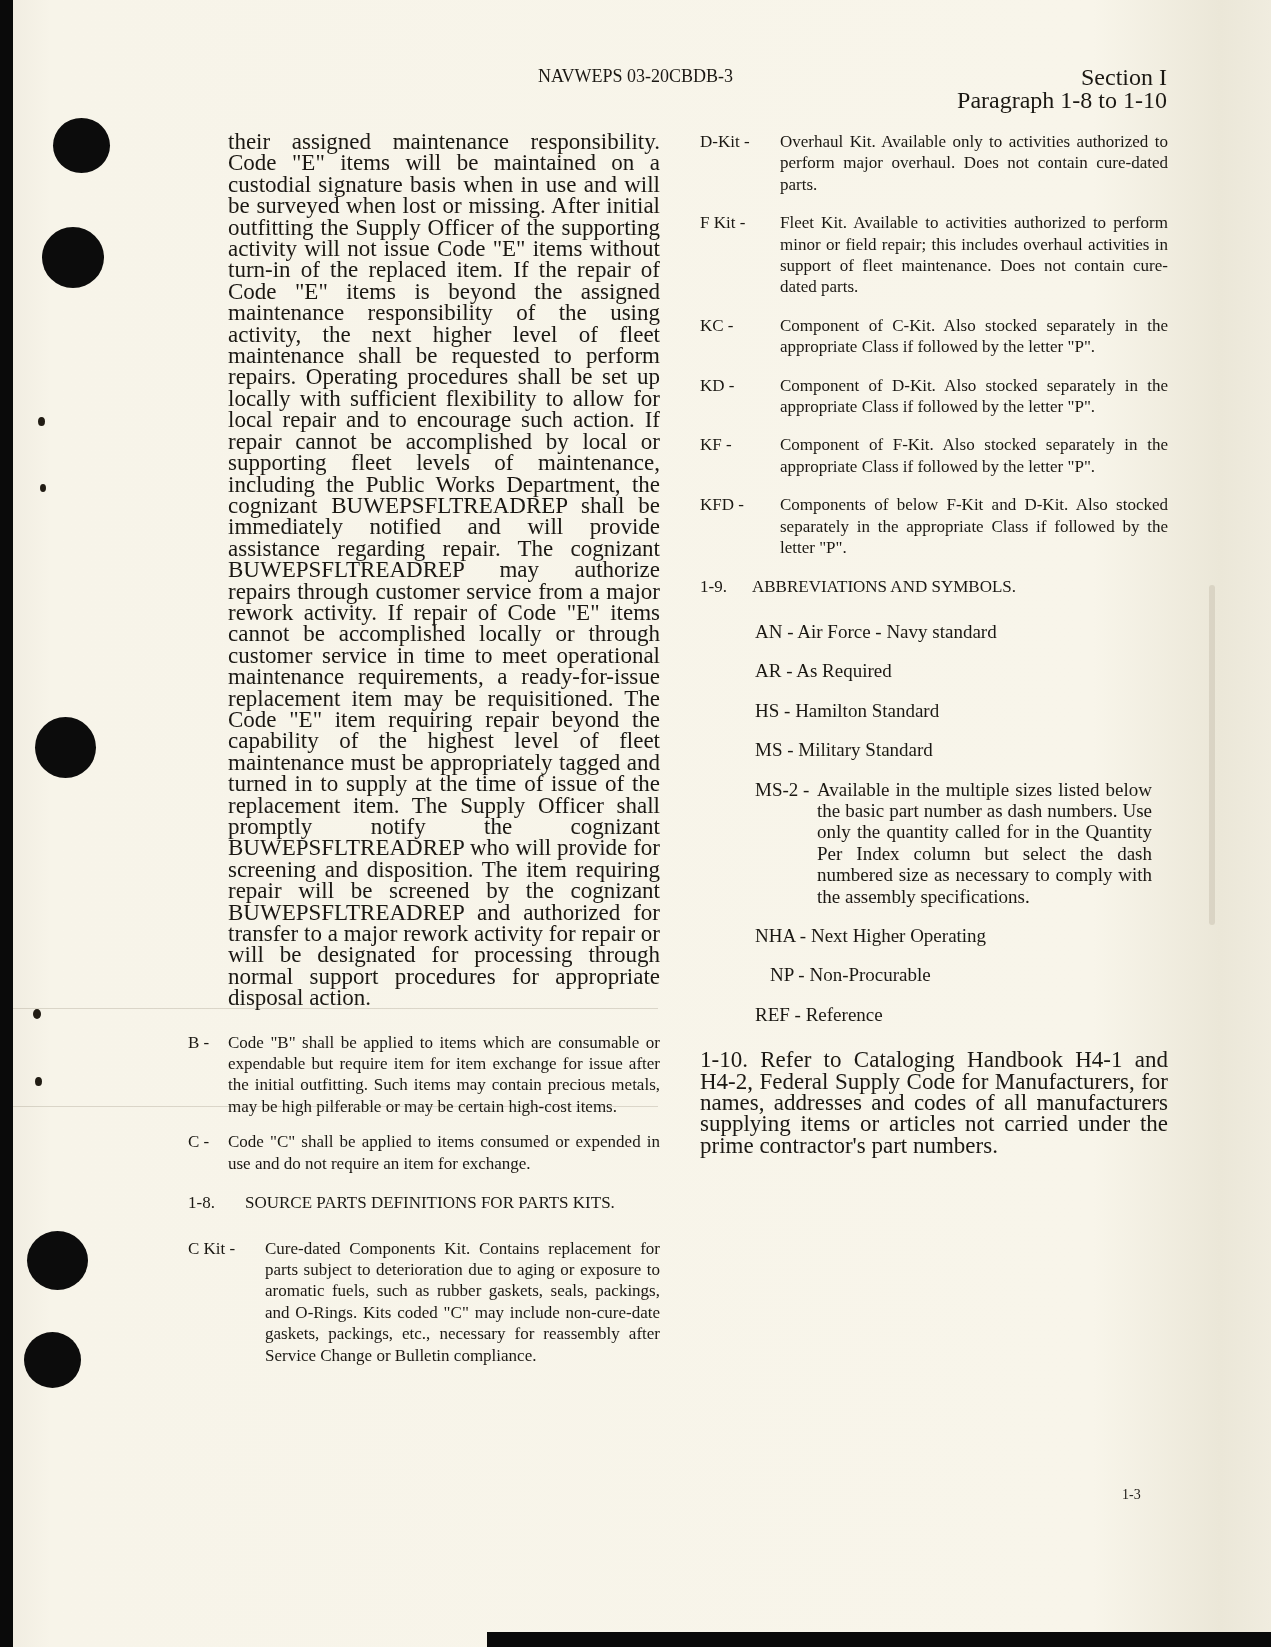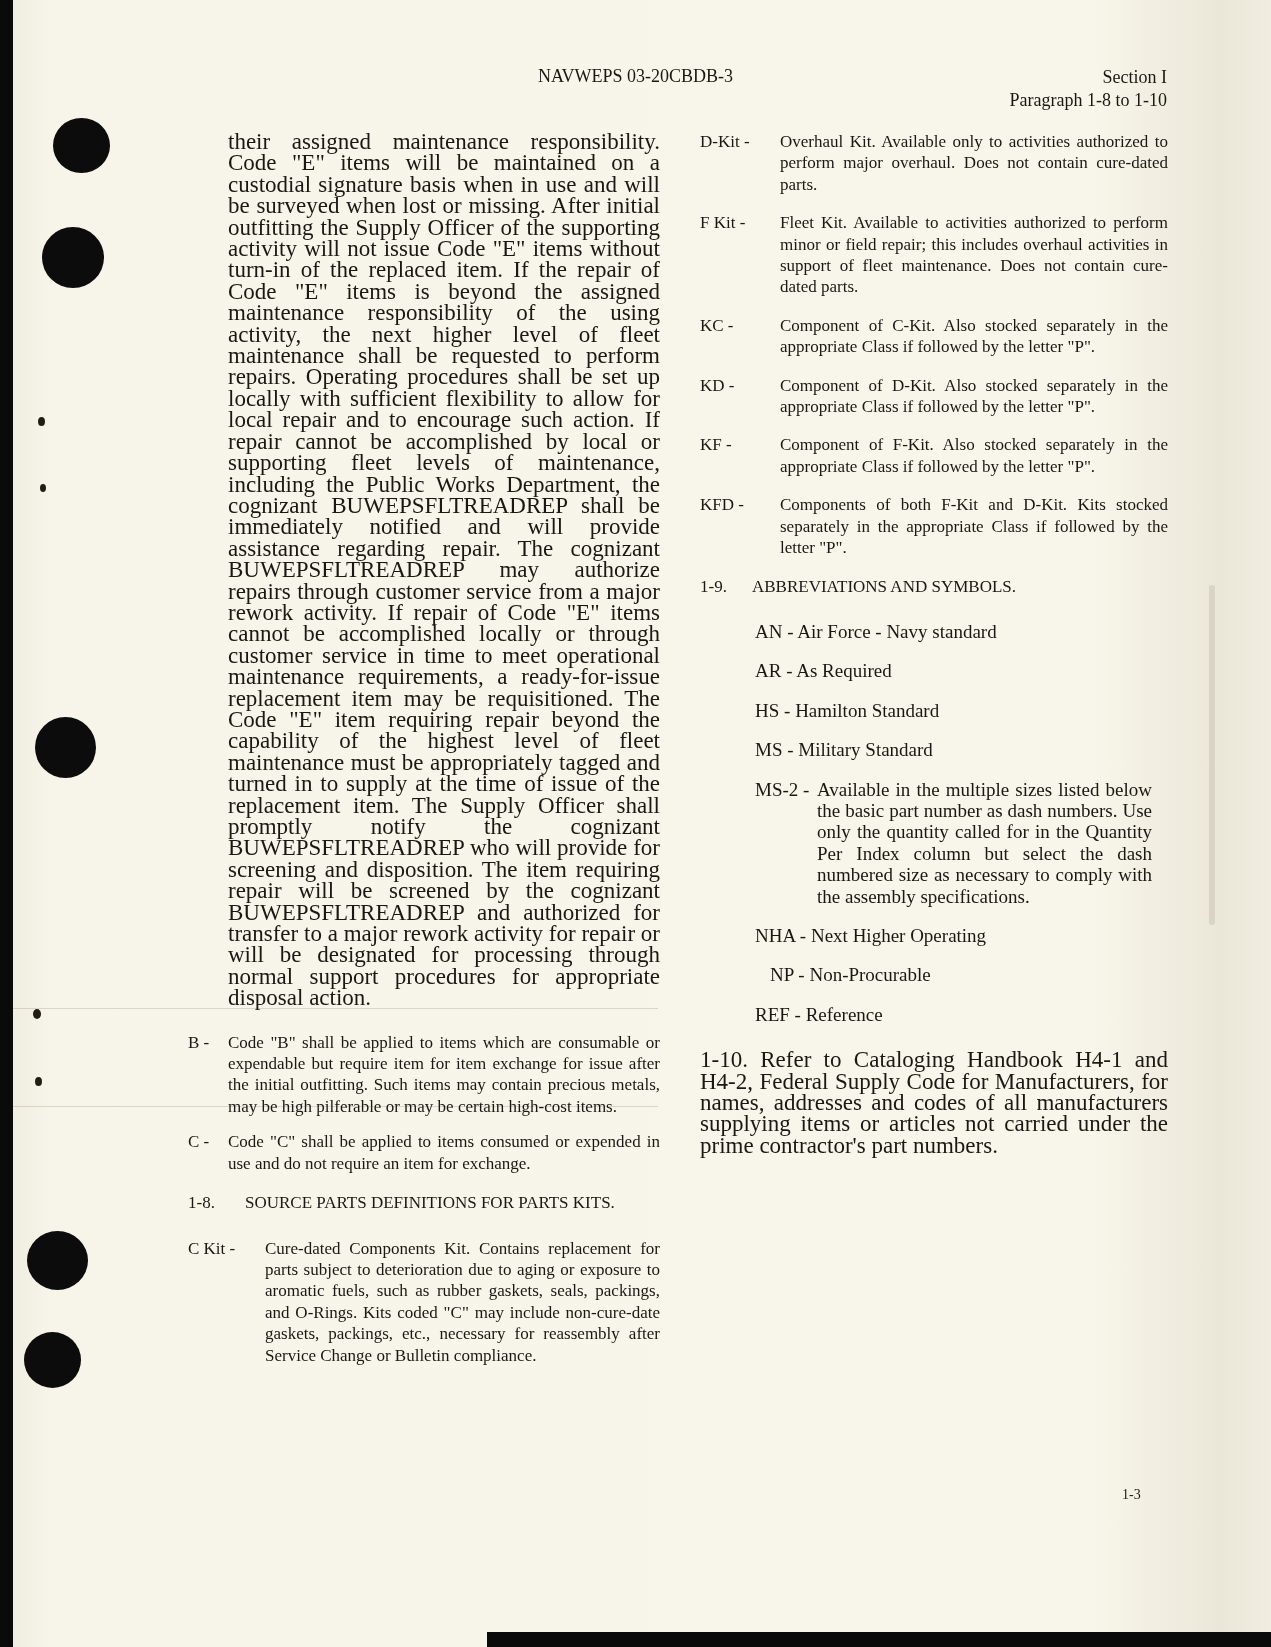--- a/index.html
+++ b/index.html
@@ -32,21 +32,21 @@
   .s3 { left: 33px; top: 1009px; width: 8px; height: 10px; }
   .s4 { left: 35px; top: 1077px; width: 7px; height: 9px; }
   .faint-line { position: absolute; height: 1px; background: rgba(70, 58, 34, 0.16); }
   .fl1 { left: 13px; top: 1008px; width: 645px; }
   .fl2 { left: 13px; top: 1106px; width: 645px; }
   .smudge { position: absolute; left: 1209px; top: 585px; width: 6px; height: 340px;
             background: rgba(125, 112, 88, 0.16); border-radius: 3px; }
 
   
   .header-center { position: absolute; top: 66px; left: 0; width: 100%; text-align: center; font-size: 18px; }
-  .header-right { position: absolute; top: 66px; right: 104px; text-align: right; font-size: 18px; line-height: 23px; }
+  .header-right { position: absolute; top: 66px; right: 104px; text-align: right; font-size: 24px; line-height: 23px; }
 
   
   .column-left  { position: absolute; left: 188px; top: 131px; width: 472px; }
   .column-right { position: absolute; left: 700px; top: 131px; width: 468px; }
 
   .body-par { margin: 0; font-size: 23px; line-height: 21.4px; text-align: justify; }
   .intro { margin-left: 40px; margin-bottom: 23px; }
 
   .def-item { display: flex; font-size: 17px; line-height: 21.4px; }
   .def-label { flex: 0 0 auto; }
@@ -148,21 +148,21 @@
       <div class="def-text">Component of D-Kit.  Also stocked separately in the appropriate Class if followed by the letter "P".</div>
     </div>
 
     <div class="def-item kit-item">
       <div class="def-label w80">KF -</div>
       <div class="def-text">Component of F-Kit.  Also stocked separately in the appropriate Class if followed by the letter "P".</div>
     </div>
 
     <div class="def-item kit-item">
       <div class="def-label w80">KFD -</div>
-      <div class="def-text">Components of both F-Kit and D-Kit.  Kits stocked separately in the appropriate Class if followed by the letter "P".</div>
+      <div class="def-text">Components of below F-Kit and D-Kit.  Also stocked separately in the appropriate Class if followed by the letter "P".</div>
     </div>
 
     <div class="def-item heading-right">
       <div class="def-label w52">1-9.</div>
       <div class="def-text heading-title">ABBREVIATIONS AND SYMBOLS.</div>
     </div>
 
     <div class="abbrev-list">
 
       <div class="abbrev-item">

